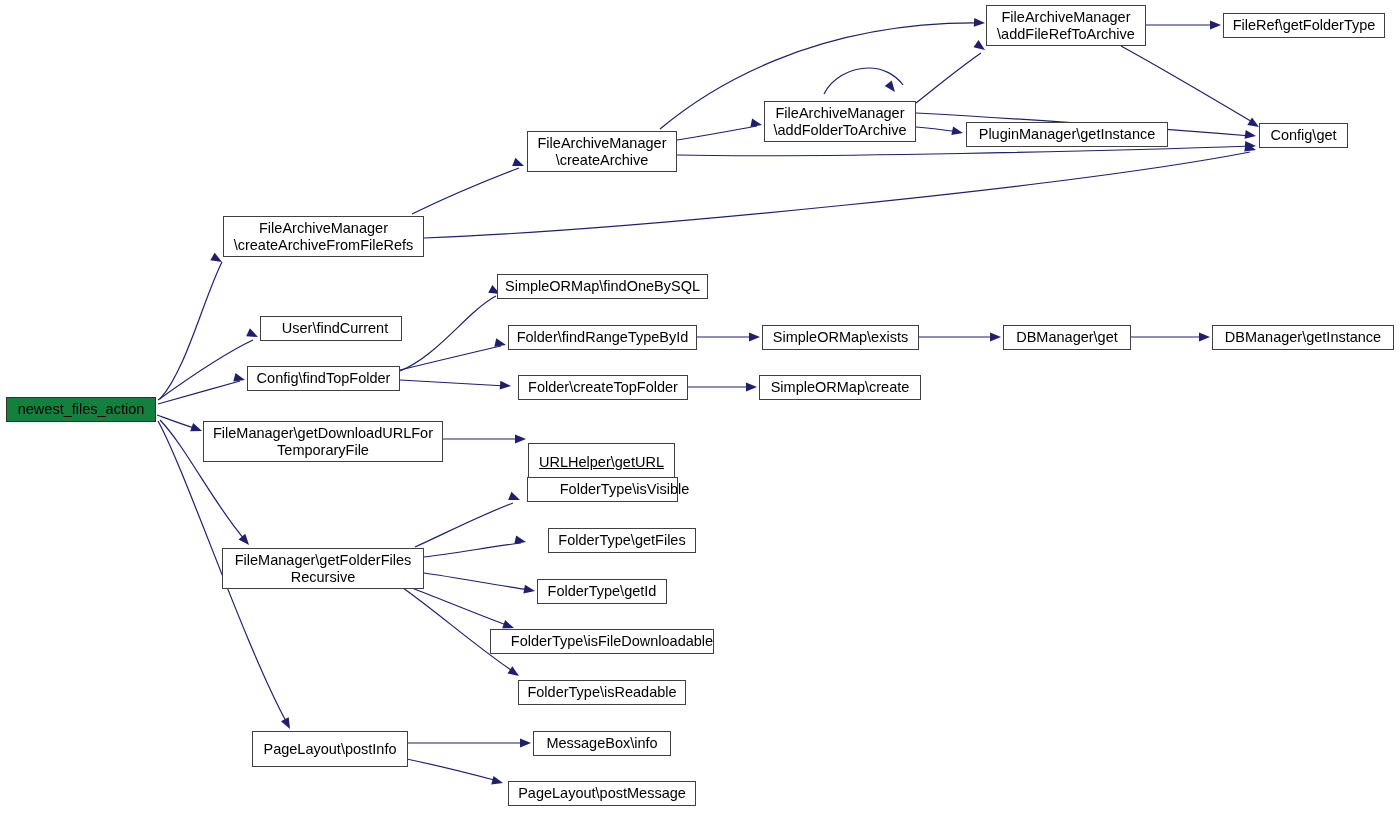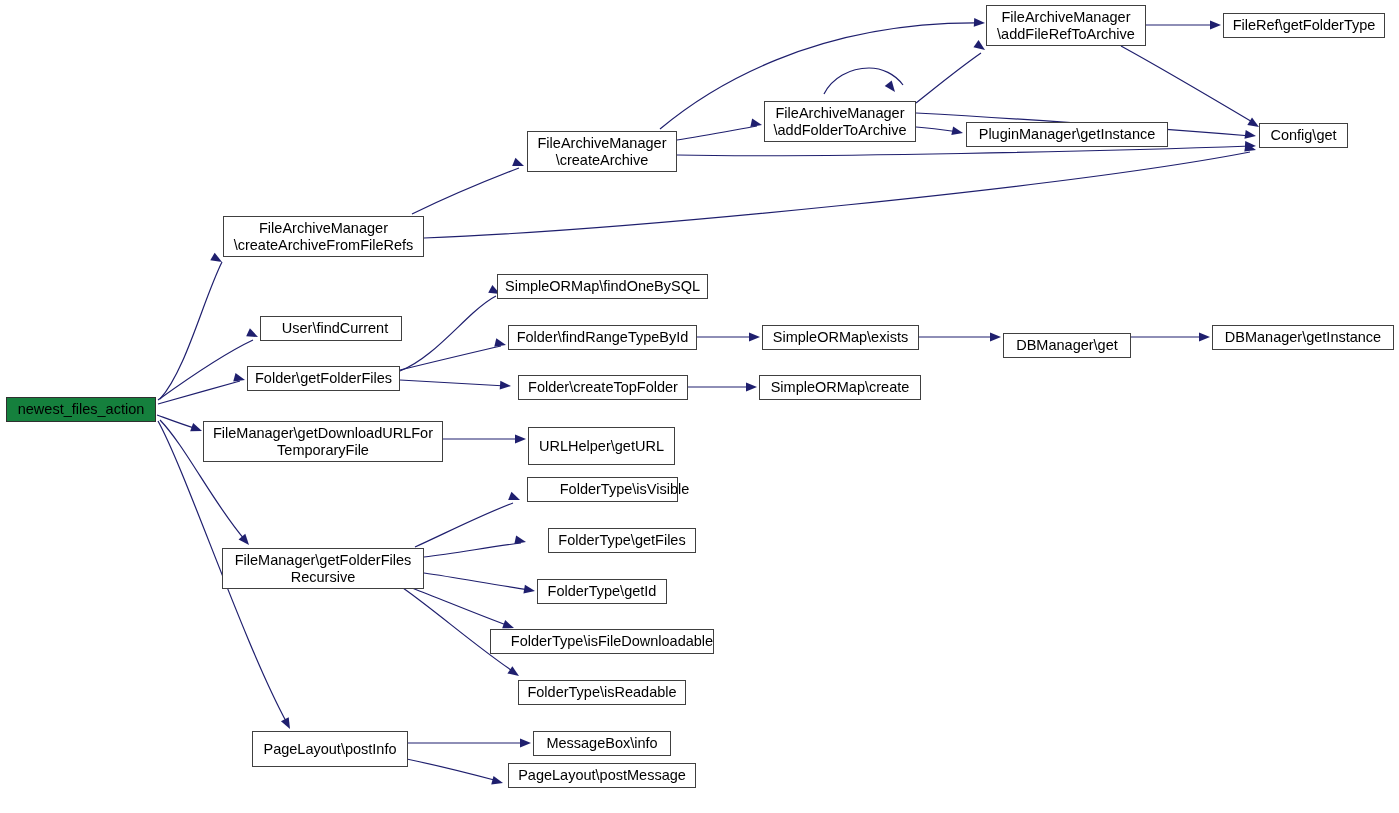--- a/index.html
+++ b/index.html
@@ -121,35 +121,35 @@
       <div class="node" style="left: 527px; top: 131px; width: 150px; height: 41px;">FileArchiveManager
 \createArchive</div>
       <div class="node" style="left: 764px; top: 101px; width: 152px; height: 41px;">FileArchiveManager
 \addFolderToArchive</div>
       <div class="node" style="left: 986px; top: 5px; width: 160px; height: 41px;">FileArchiveManager
 \addFileRefToArchive</div>
       <div class="node" style="left: 1223px; top: 13px; width: 162px; height: 25px;">FileRef\getFolderType</div>
       <div class="node" style="left: 966px; top: 122px; width: 202px; height: 25px;">PluginManager\getInstance</div>
       <div class="node" style="left: 1259px; top: 123px; width: 89px; height: 25px;">Config\get</div>
       <div class="node" style="left: 260px; top: 316px; width: 142px; height: 25px; padding-left: 8px;">User\findCurrent</div>
-      <div class="node" style="left: 247px; top: 366px; width: 153px; height: 25px;">Folder\getFolderFiles</div>
+      <div class="node" style="left: 247px; top: 366px; width: 153px; height: 25px;">Config\findTopFolder</div>
       <div class="node" style="left: 497px; top: 274px; width: 211px; height: 25px;">SimpleORMap\findOneBySQL</div>
       <div class="node" style="left: 508px; top: 325px; width: 189px; height: 25px; text-align: center;">Folder\findRangeTypeById</div>
       <div class="node" style="left: 518px; top: 375px; width: 170px; height: 25px;">Folder\createTopFolder</div>
       <div class="node" style="left: 762px; top: 325px; width: 157px; height: 25px;">SimpleORMap\exists</div>
       <div class="node" style="left: 759px; top: 375px; width: 162px; height: 25px;">SimpleORMap\create</div>
-      <div class="node" style="left: 1003px; top: 325px; width: 128px; height: 25px; margin-top: 8px;">DBManager\get</div>
+      <div class="node" style="left: 1003px; top: 325px; width: 128px; height: 25px;">DBManager\get</div>
       <div class="node" style="left: 1212px; top: 325px; width: 182px; height: 25px;">DBManager\getInstance</div>
       <div class="node" style="left: 203px; top: 421px; width: 240px; height: 41px;">FileManager\getDownloadURLFor
 TemporaryFile</div>
-      <div class="node" style="left: 528px; top: 427px; width: 147px; height: 38px;">URLHelper\getURL</div>
+      <div class="node" style="left: 528px; top: 443px; width: 147px; height: 38px; text-decoration: underline;">URLHelper\getURL</div>
       <div class="node" style="left: 222px; top: 548px; width: 202px; height: 41px;">FileManager\getFolderFiles
 Recursive</div>
       <div class="node" style="left: 527px; top: 477px; width: 151px; height: 25px; padding-left: 44px;">FolderType\isVisible</div>
       <div class="node" style="left: 528px; top: 528px; width: 148px; height: 25px; margin-left: 20px;">FolderType\getFiles</div>
       <div class="node" style="left: 537px; top: 579px; width: 130px; height: 25px;">FolderType\getId</div>
       <div class="node" style="left: 490px; top: 629px; width: 224px; height: 25px; padding-left: 20px;">FolderType\isFileDownloadable</div>
       <div class="node" style="left: 518px; top: 680px; width: 168px; height: 25px;">FolderType\isReadable</div>
       <div class="node" style="left: 252px; top: 731px; width: 156px; height: 36px;">PageLayout\postInfo</div>
       <div class="node" style="left: 533px; top: 731px; width: 138px; height: 25px;">MessageBox\info</div>
-      <div class="node" style="left: 508px; top: 763px; width: 188px; height: 25px;">PageLayout\postMessage</div>
+      <div class="node" style="left: 508px; top: 781px; width: 188px; height: 25px;">PageLayout\postMessage</div>
     </div>
 </div>
 
 </body></html>

